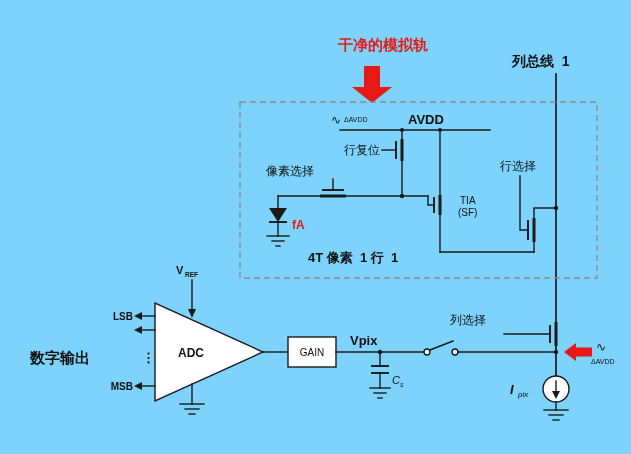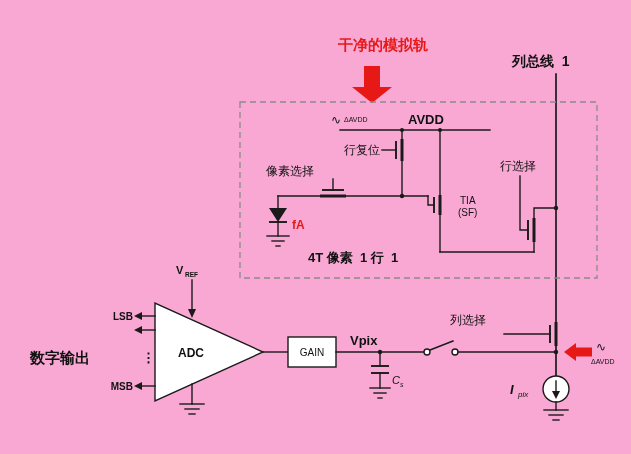--- a/index.html
+++ b/index.html
@@ -1,16 +1,16 @@
 <!DOCTYPE html>
 <html><head>
 <meta charset="utf-8">
 <style>
   html,body{margin:0;padding:0;background:#ffffff;}
-  .stage{position:relative;width:631px;height:454px;background:#f9a8d4;overflow:hidden;
+  .stage{position:relative;width:631px;height:454px;background:#7dd3fc;overflow:hidden;
          font-family:"Liberation Sans", sans-serif;}
   svg{display:block;}
   svg text{white-space:pre;fill:#111;font-family:"Liberation Sans", sans-serif;}
   .w{stroke:#1a1a1a;stroke-width:1.4;fill:none;stroke-linecap:square;}
   .bus{stroke:#1a1a1a;stroke-width:1.7;fill:none;stroke-linecap:square;}
   .ch{stroke:#1a1a1a;stroke-width:3;fill:none;stroke-linecap:butt;}
   .gb{stroke:#1a1a1a;stroke-width:1.9;fill:none;stroke-linecap:butt;}
   .dot{fill:#1a1a1a;}
   .blk{fill:#1a1a1a;}
   .box{stroke:#1a1a1a;stroke-width:1.4;fill:#ffffff;}

